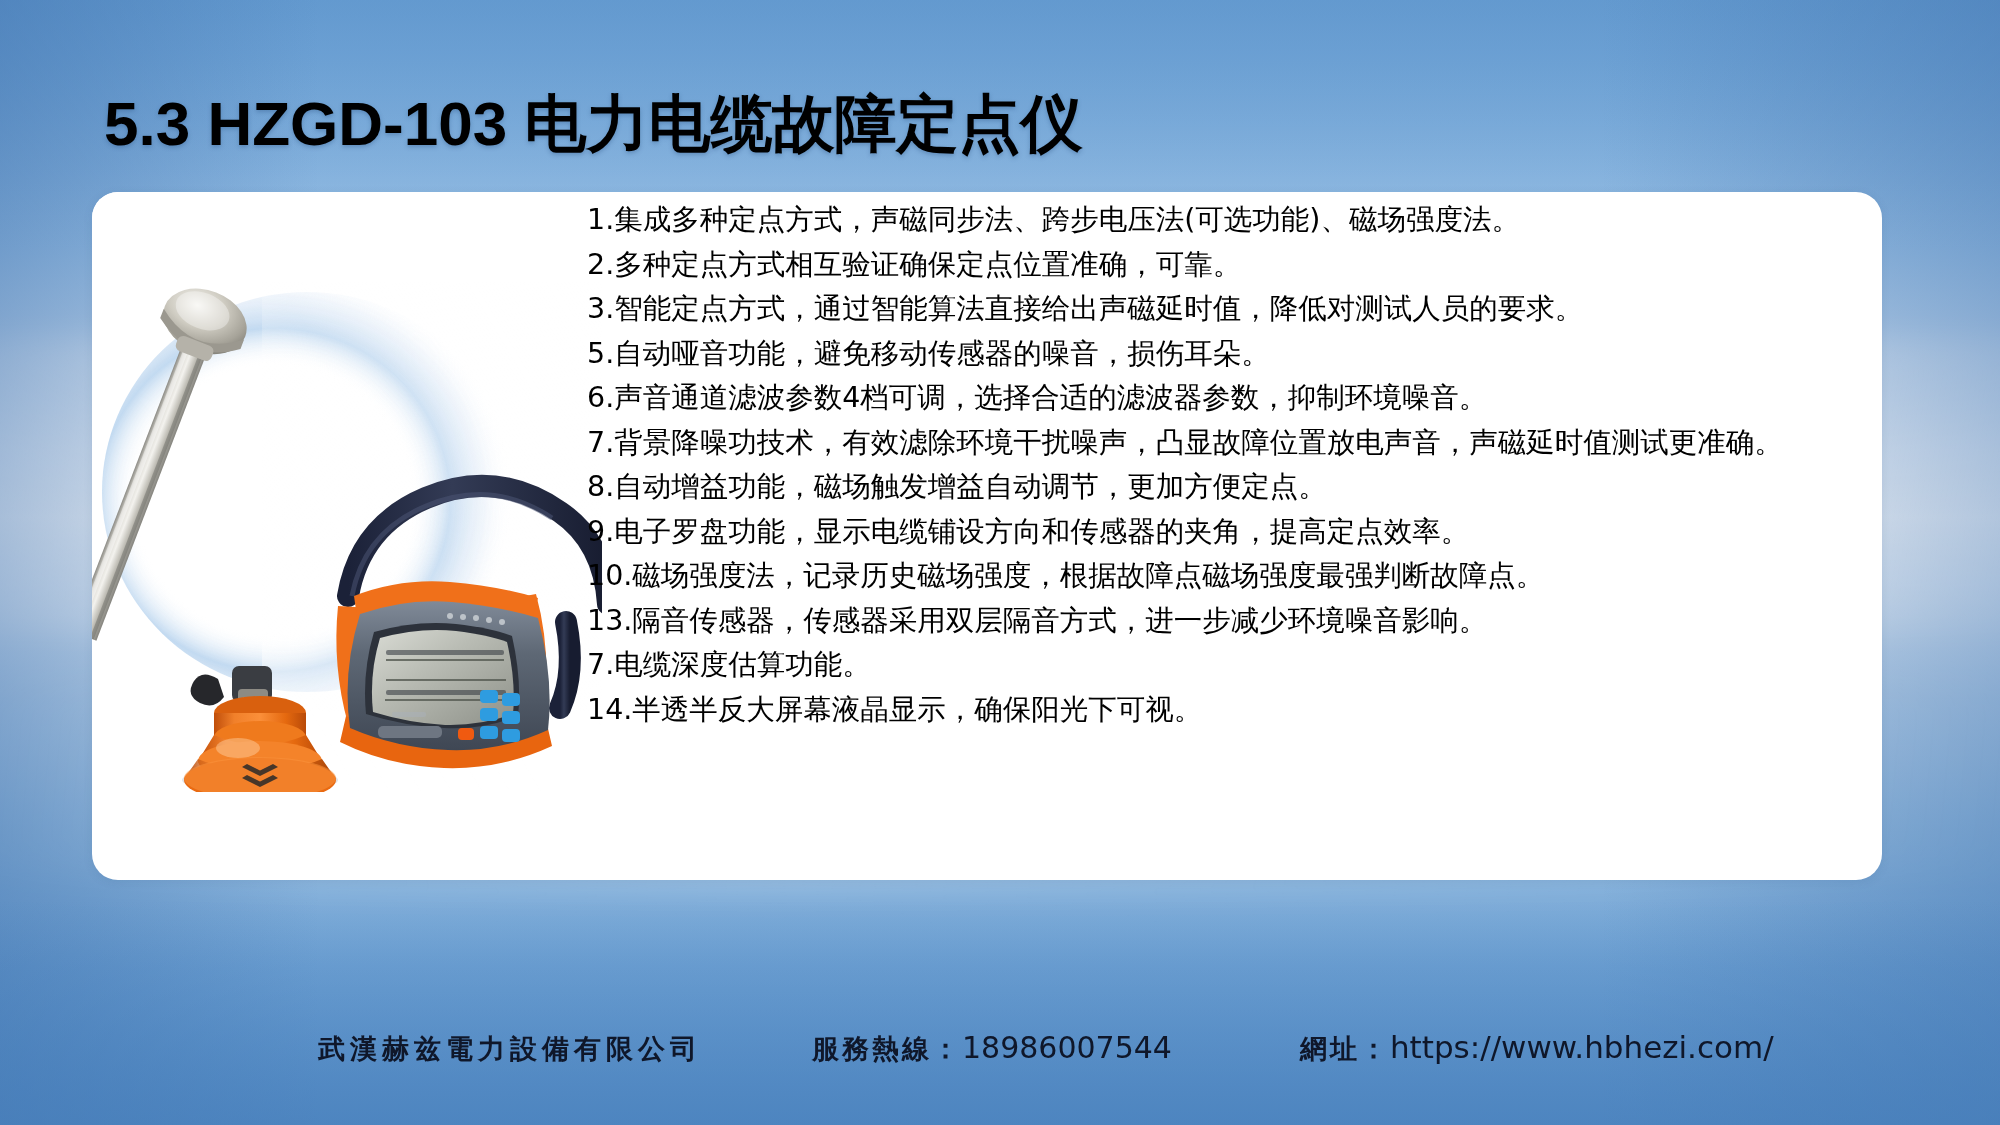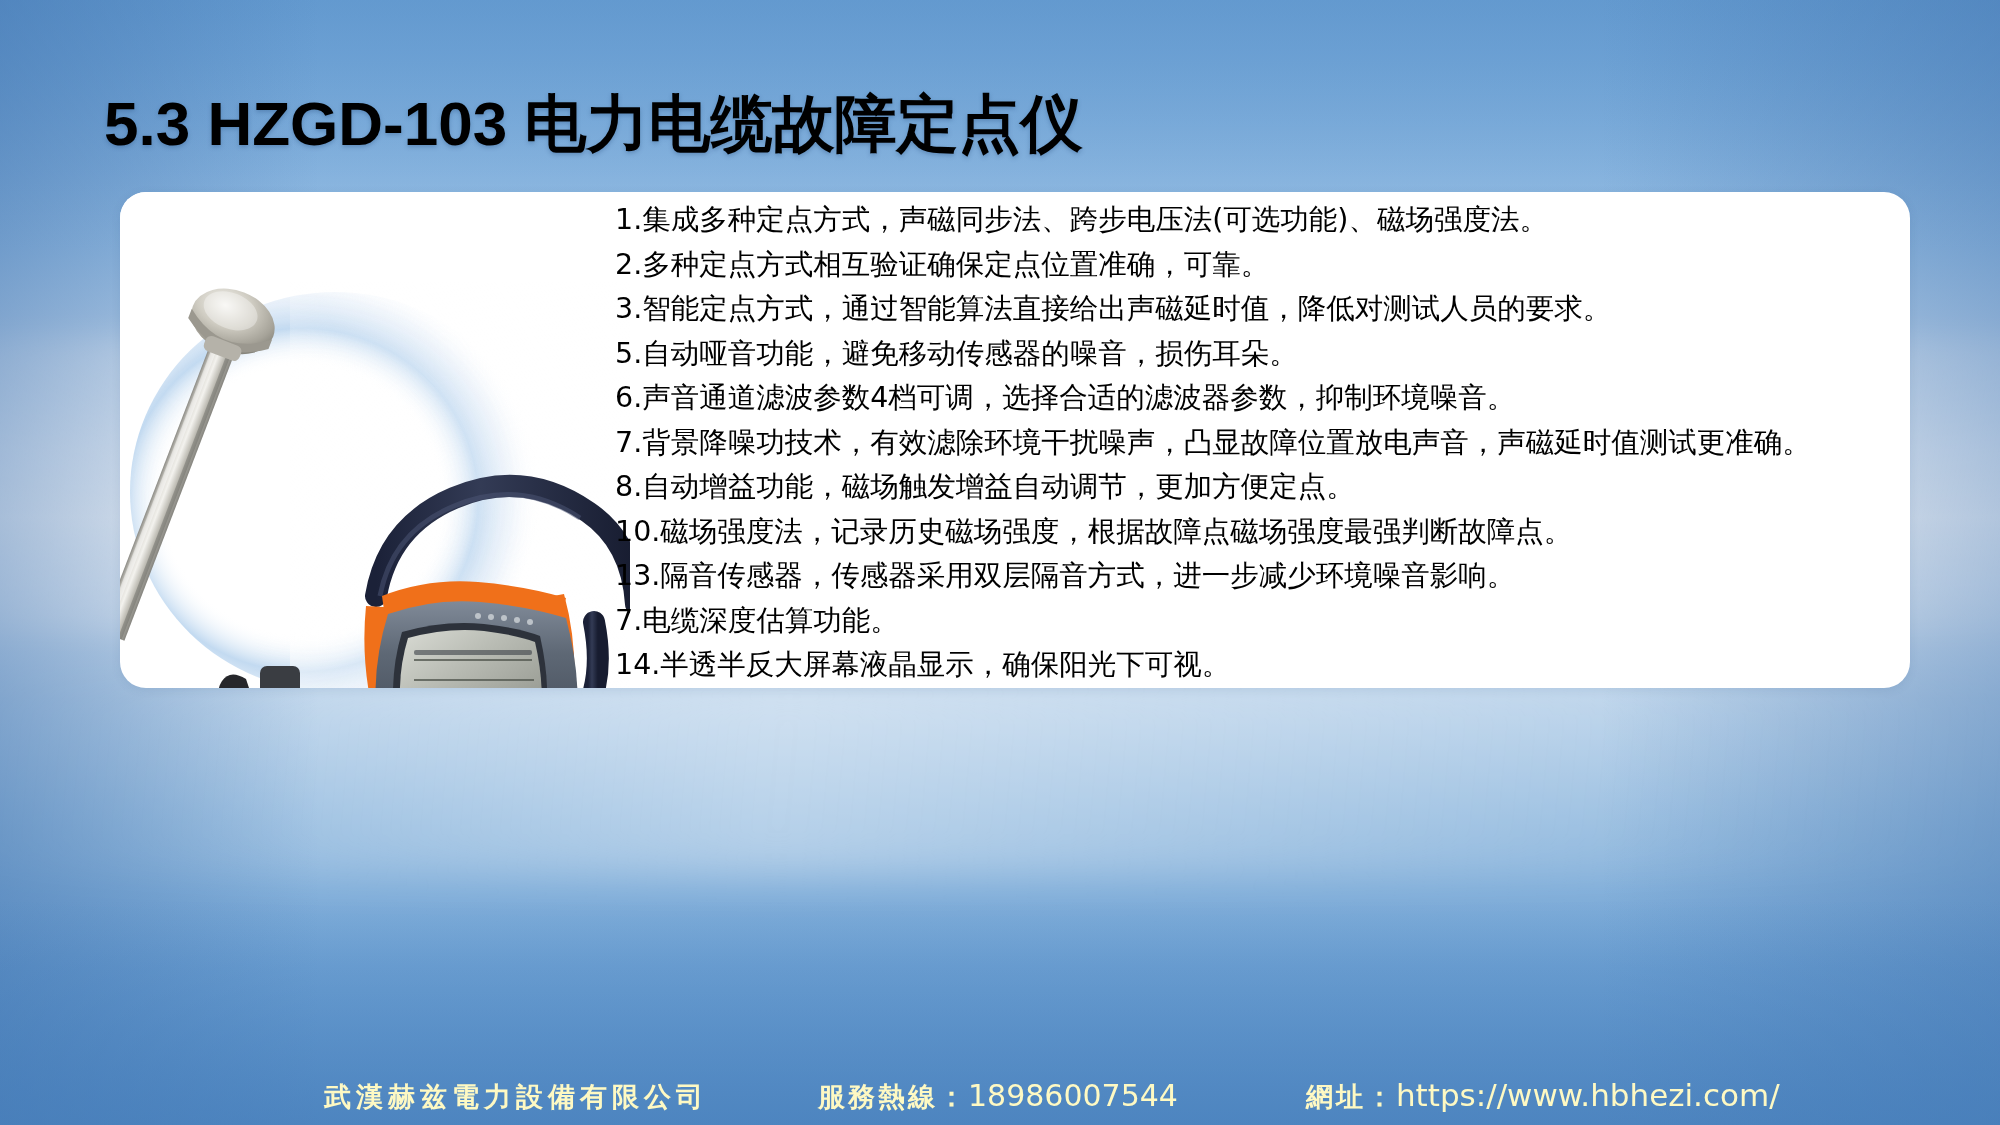--- a/index.html
+++ b/index.html
@@ -64,22 +64,22 @@
     font-size:62px;
     font-weight:bold;
     letter-spacing:0px;
     line-height:1.15;
     white-space:nowrap;
     text-shadow:0 2px 4px rgba(40,80,130,.35);
   }
 
   
   .card{
-    position:absolute;left:120px;top:192px;
-    width:1790px;height:496px;
+    position:absolute;left:92px;top:192px;
+    width:1790px;height:688px;
     background:#ffffff;
     border-radius:26px;
     box-shadow:0 2px 10px rgba(40,80,130,.12);
   }
   .card-inner{position:absolute;inset:0;overflow:hidden;border-radius:26px;}
 
   
   .product{
     position:absolute;left:0;top:0;width:510px;height:600px;
     overflow:hidden;
@@ -99,26 +99,25 @@
     white-space:normal;
     text-indent:0;
   }
 
   
   .footer{
     position:absolute;left:0;bottom:0;width:100%;height:118px;
     display:flex;align-items:center;
   }
   .footer-inner{
-    position:absolute;left:14px;right:0;top:22px;
+    position:absolute;left:8px;right:0;top:22px;
     display:flex;align-items:baseline;
-    color:#fef9c3;
+    color:#0f172a;
     padding-left:310px;
     gap:0px;
-    margin-top:48px;
   }
   .f-company{
     font-family:"DejaVu Serif","Liberation Serif",serif;
     font-weight:bold;
     font-size:27px;
     letter-spacing:5px;
     white-space:nowrap;
   }
   .f-hotline-label{
     font-family:"DejaVu Serif","Liberation Serif",serif;
@@ -335,20 +334,21 @@
     </div>
 
     <div class="features">
       <div class="feat">1.集成多种定点方式，声磁同步法、跨步电压法(可选功能)、磁场强度法。</div>
       <div class="feat">2.多种定点方式相互验证确保定点位置准确，可靠。</div>
       <div class="feat">3.智能定点方式，通过智能算法直接给出声磁延时值，降低对测试人员的要求。</div>
       <div class="feat">5.自动哑音功能，避免移动传感器的噪音，损伤耳朵。</div>
       <div class="feat">6.声音通道滤波参数4档可调，选择合适的滤波器参数，抑制环境噪音。</div>
       <div class="feat">7.背景降噪功技术，有效滤除环境干扰噪声，凸显故障位置放电声音，声磁延时值测试更准确。</div>
       <div class="feat">8.自动增益功能，磁场触发增益自动调节，更加方便定点。</div>
+      <div class="feat">9.电子罗盘功能，显示电缆铺设方向和传感器的夹角，提高定点效率。</div>
       <div class="feat">10.磁场强度法，记录历史磁场强度，根据故障点磁场强度最强判断故障点。</div>
       <div class="feat">13.隔音传感器，传感器采用双层隔音方式，进一步减少环境噪音影响。</div>
       <div class="feat">7.电缆深度估算功能。</div>
       <div class="feat">14.半透半反大屏幕液晶显示，确保阳光下可视。</div>
 
     </div>
 
   </div>
 </div>
 

